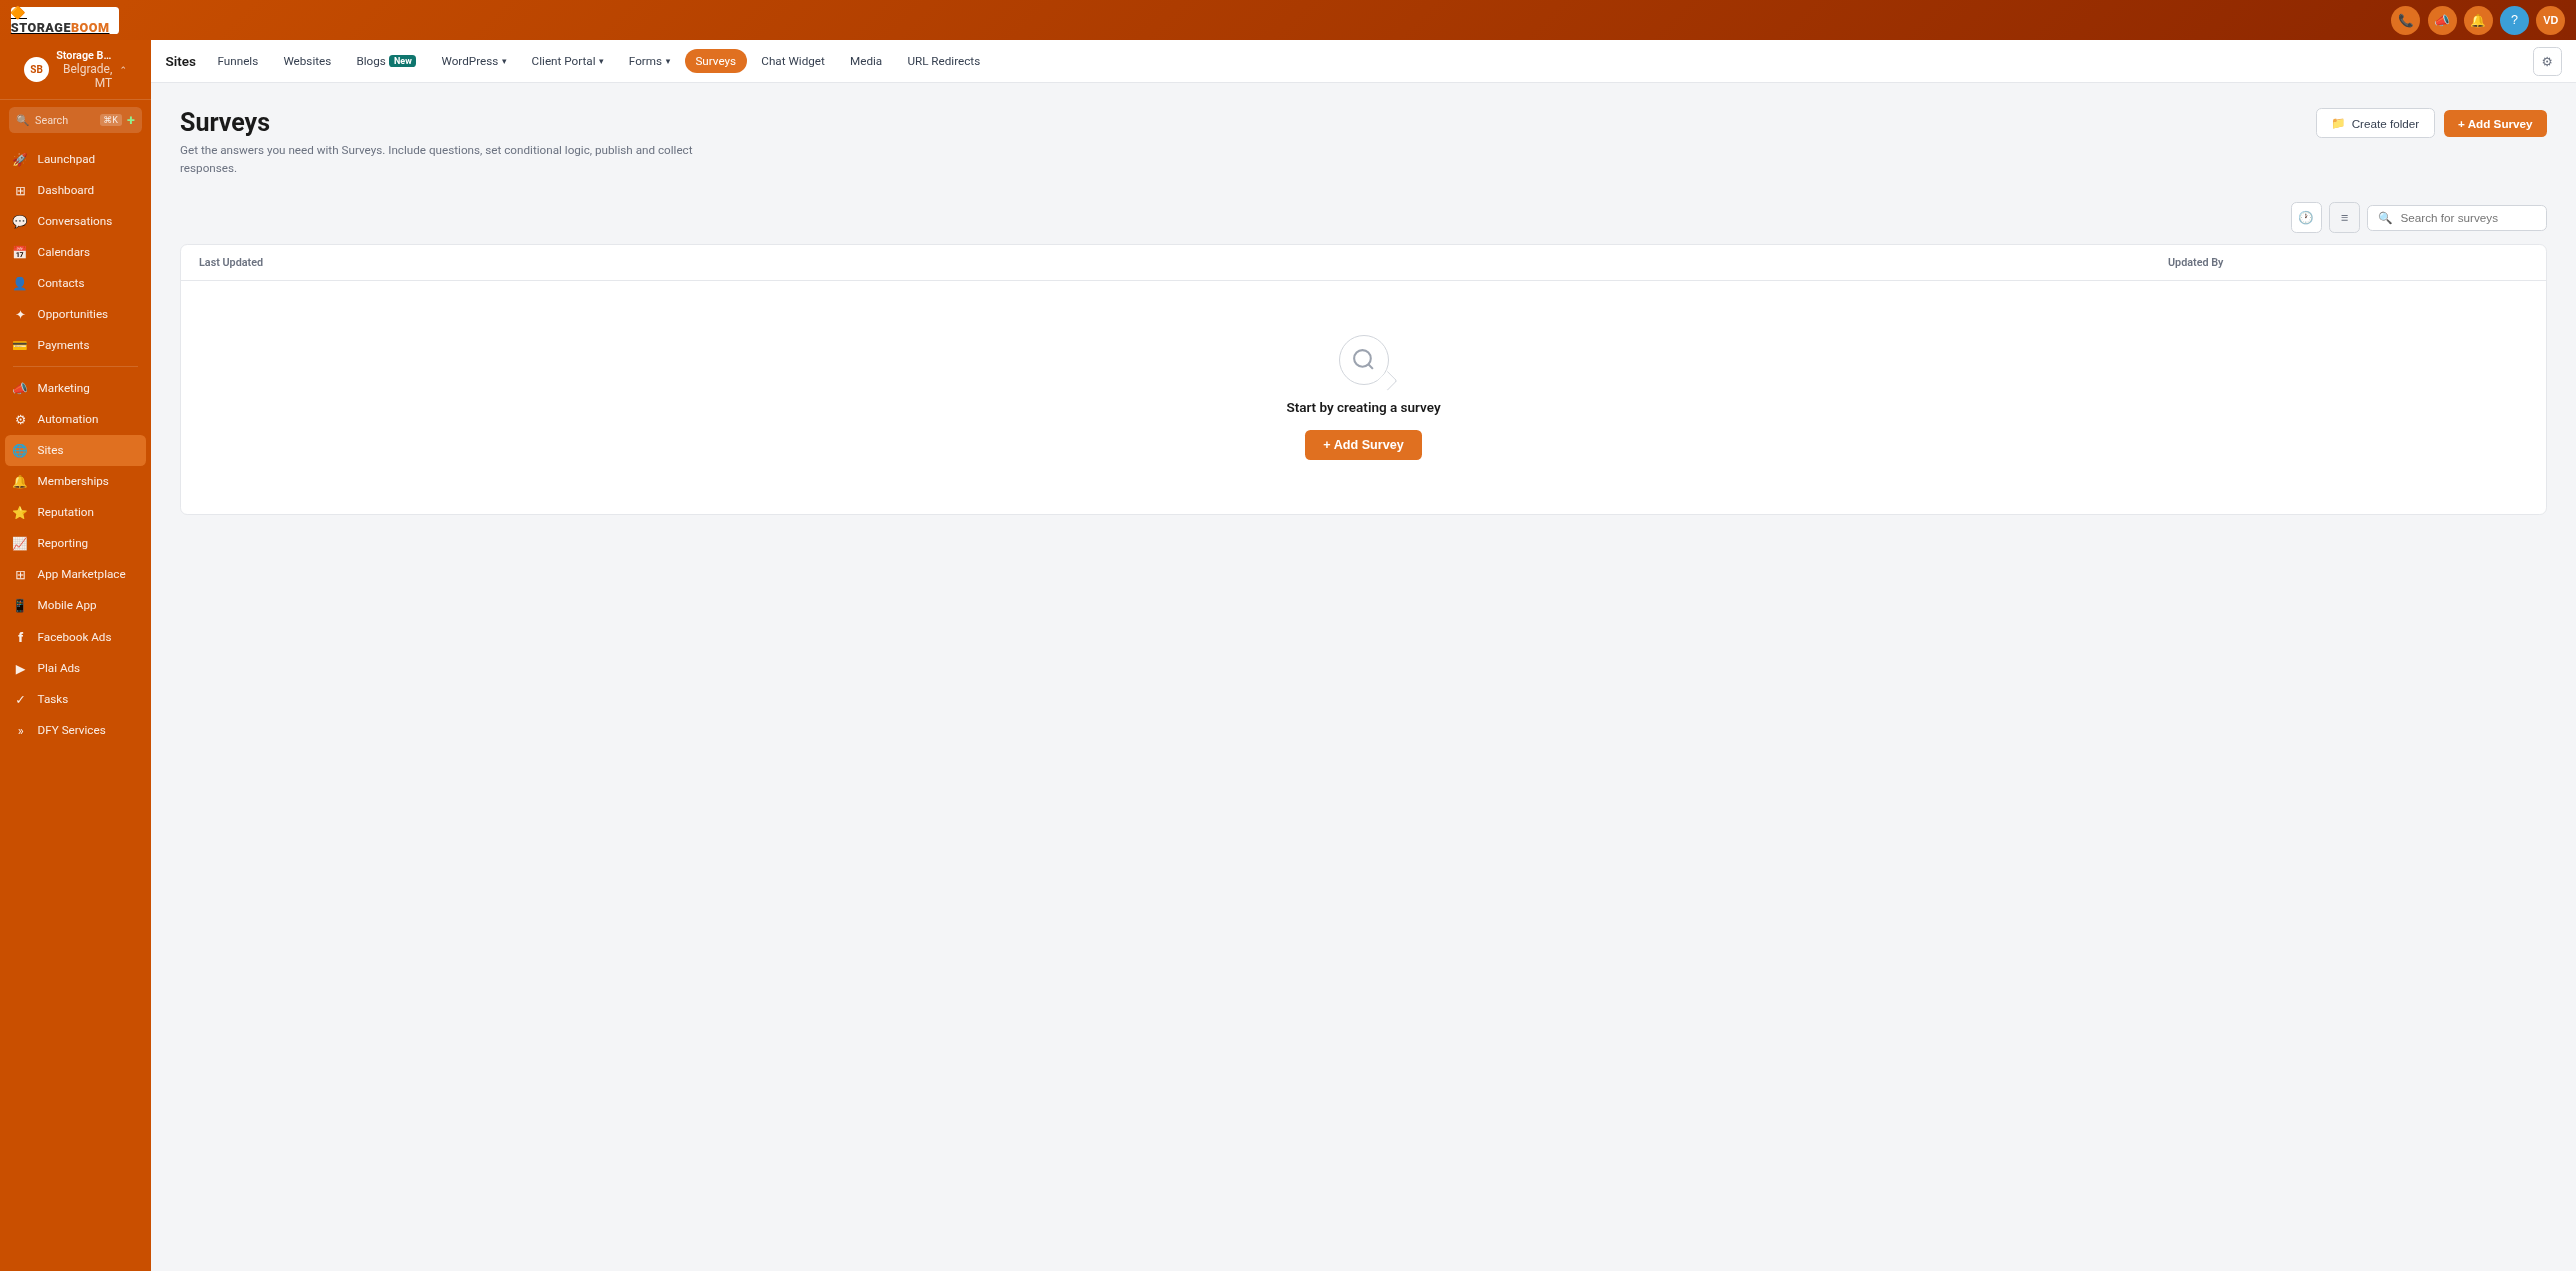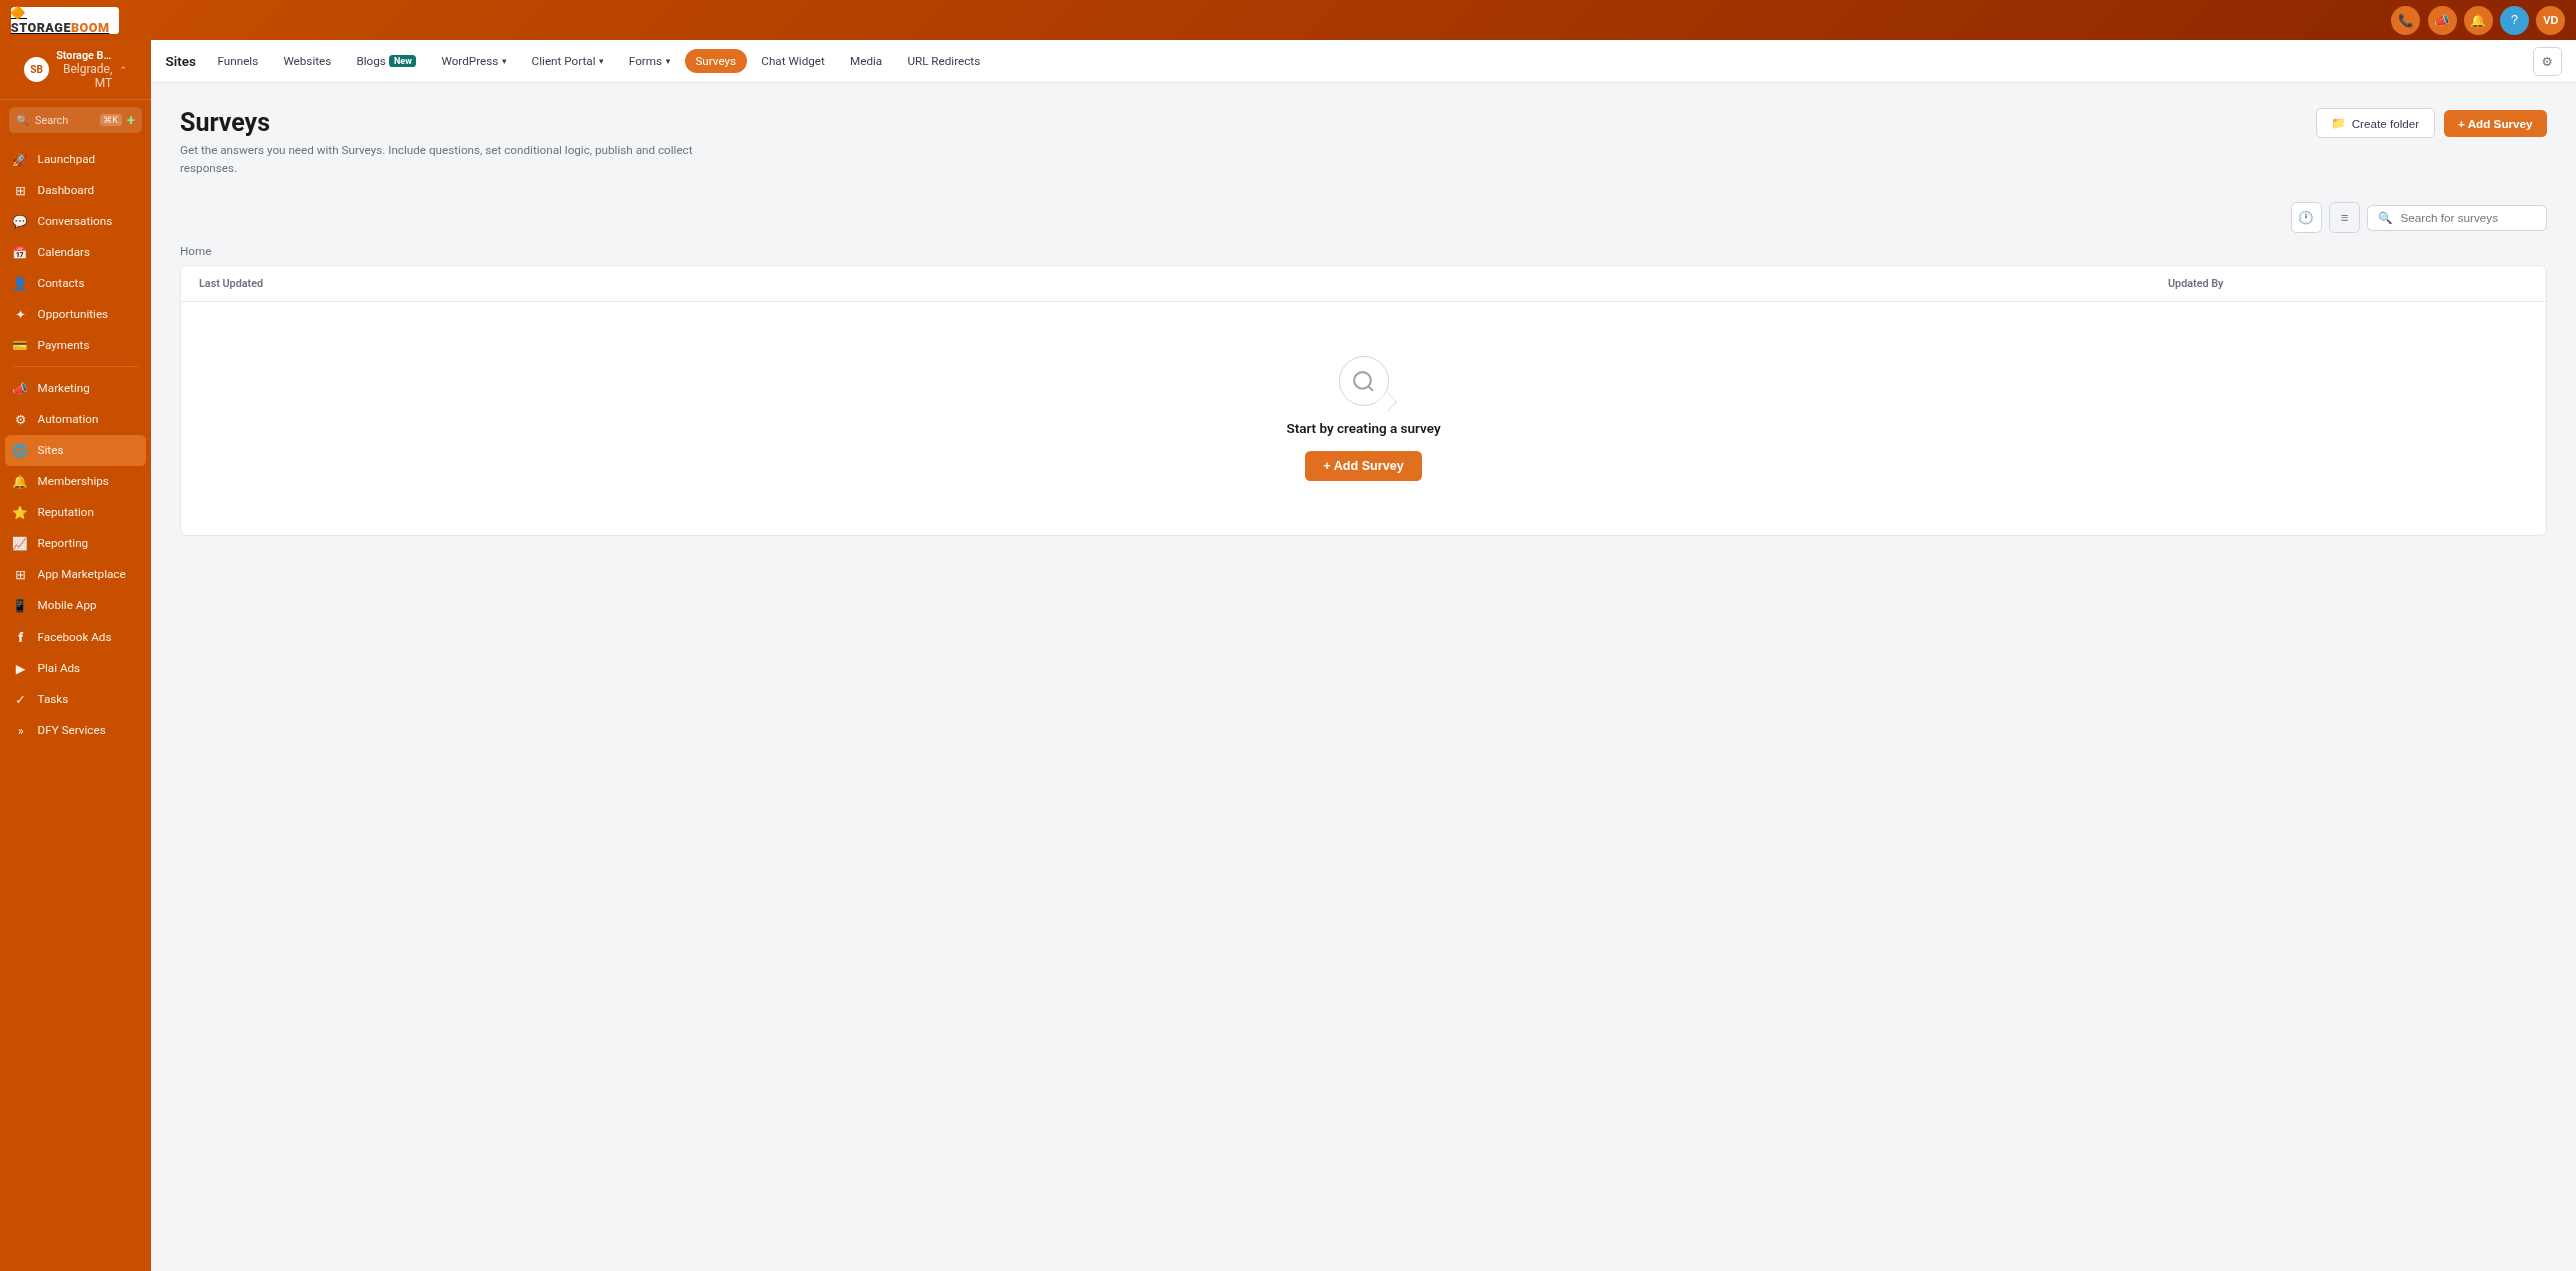--- a/index.html
+++ b/index.html
@@ -454,21 +454,20 @@
         </div>
         <div class="toolbar-icon-btn active">
           <span>≡</span>
         </div>
         <div class="search-box">
           <span class="search-box-icon">🔍</span>
           <input class="search-box-input" type="text" placeholder="Search for surveys" style="">
         </div>
       </div>
 
-      <div class="breadcrumb">Home</div>
 
       <div class="survey-table">
         <div class="table-header">
           <span>Last Updated</span>
           <span>Updated By</span>
         </div>
         <div class="empty-state">
           <div class="empty-icon">
             <svg width="25" height="25" viewBox="0 0 24 24" fill="none" stroke="#9ca3af" stroke-width="2">
               <circle cx="11" cy="11" r="8"></circle>

